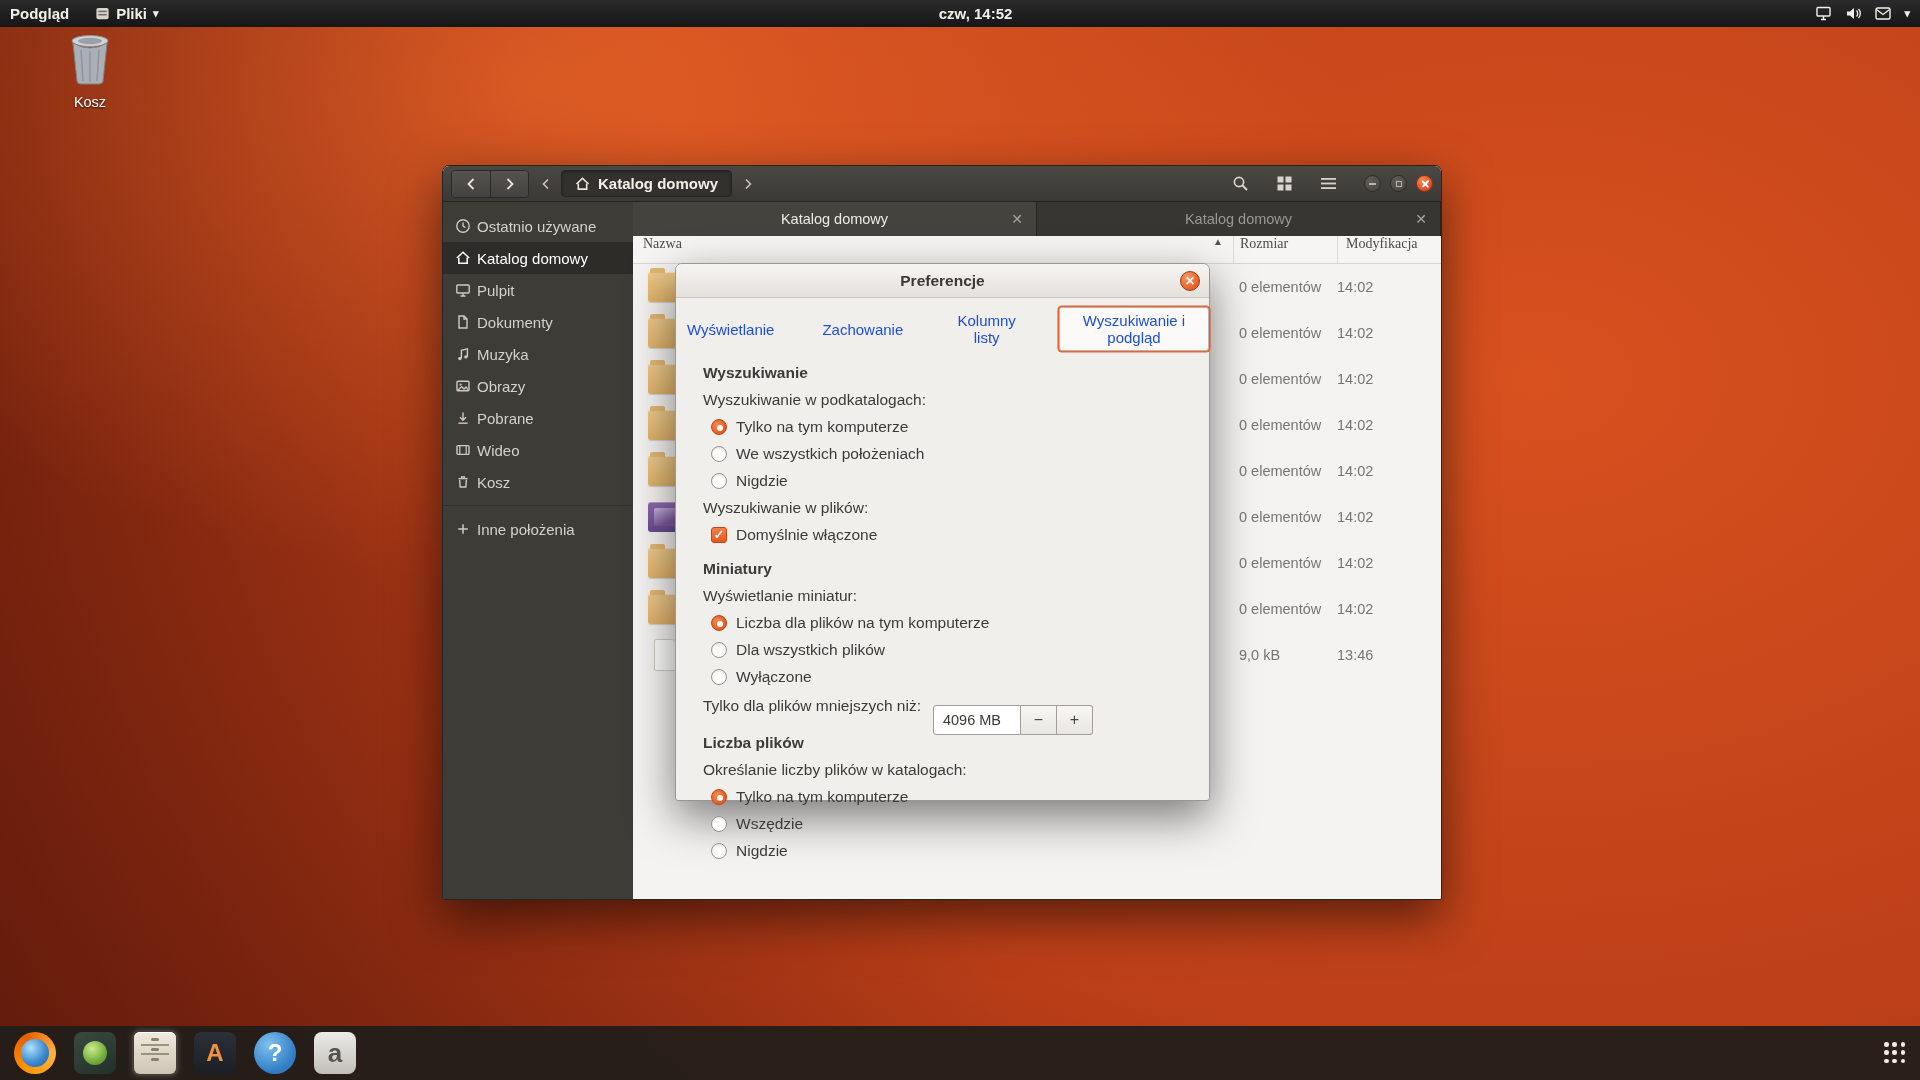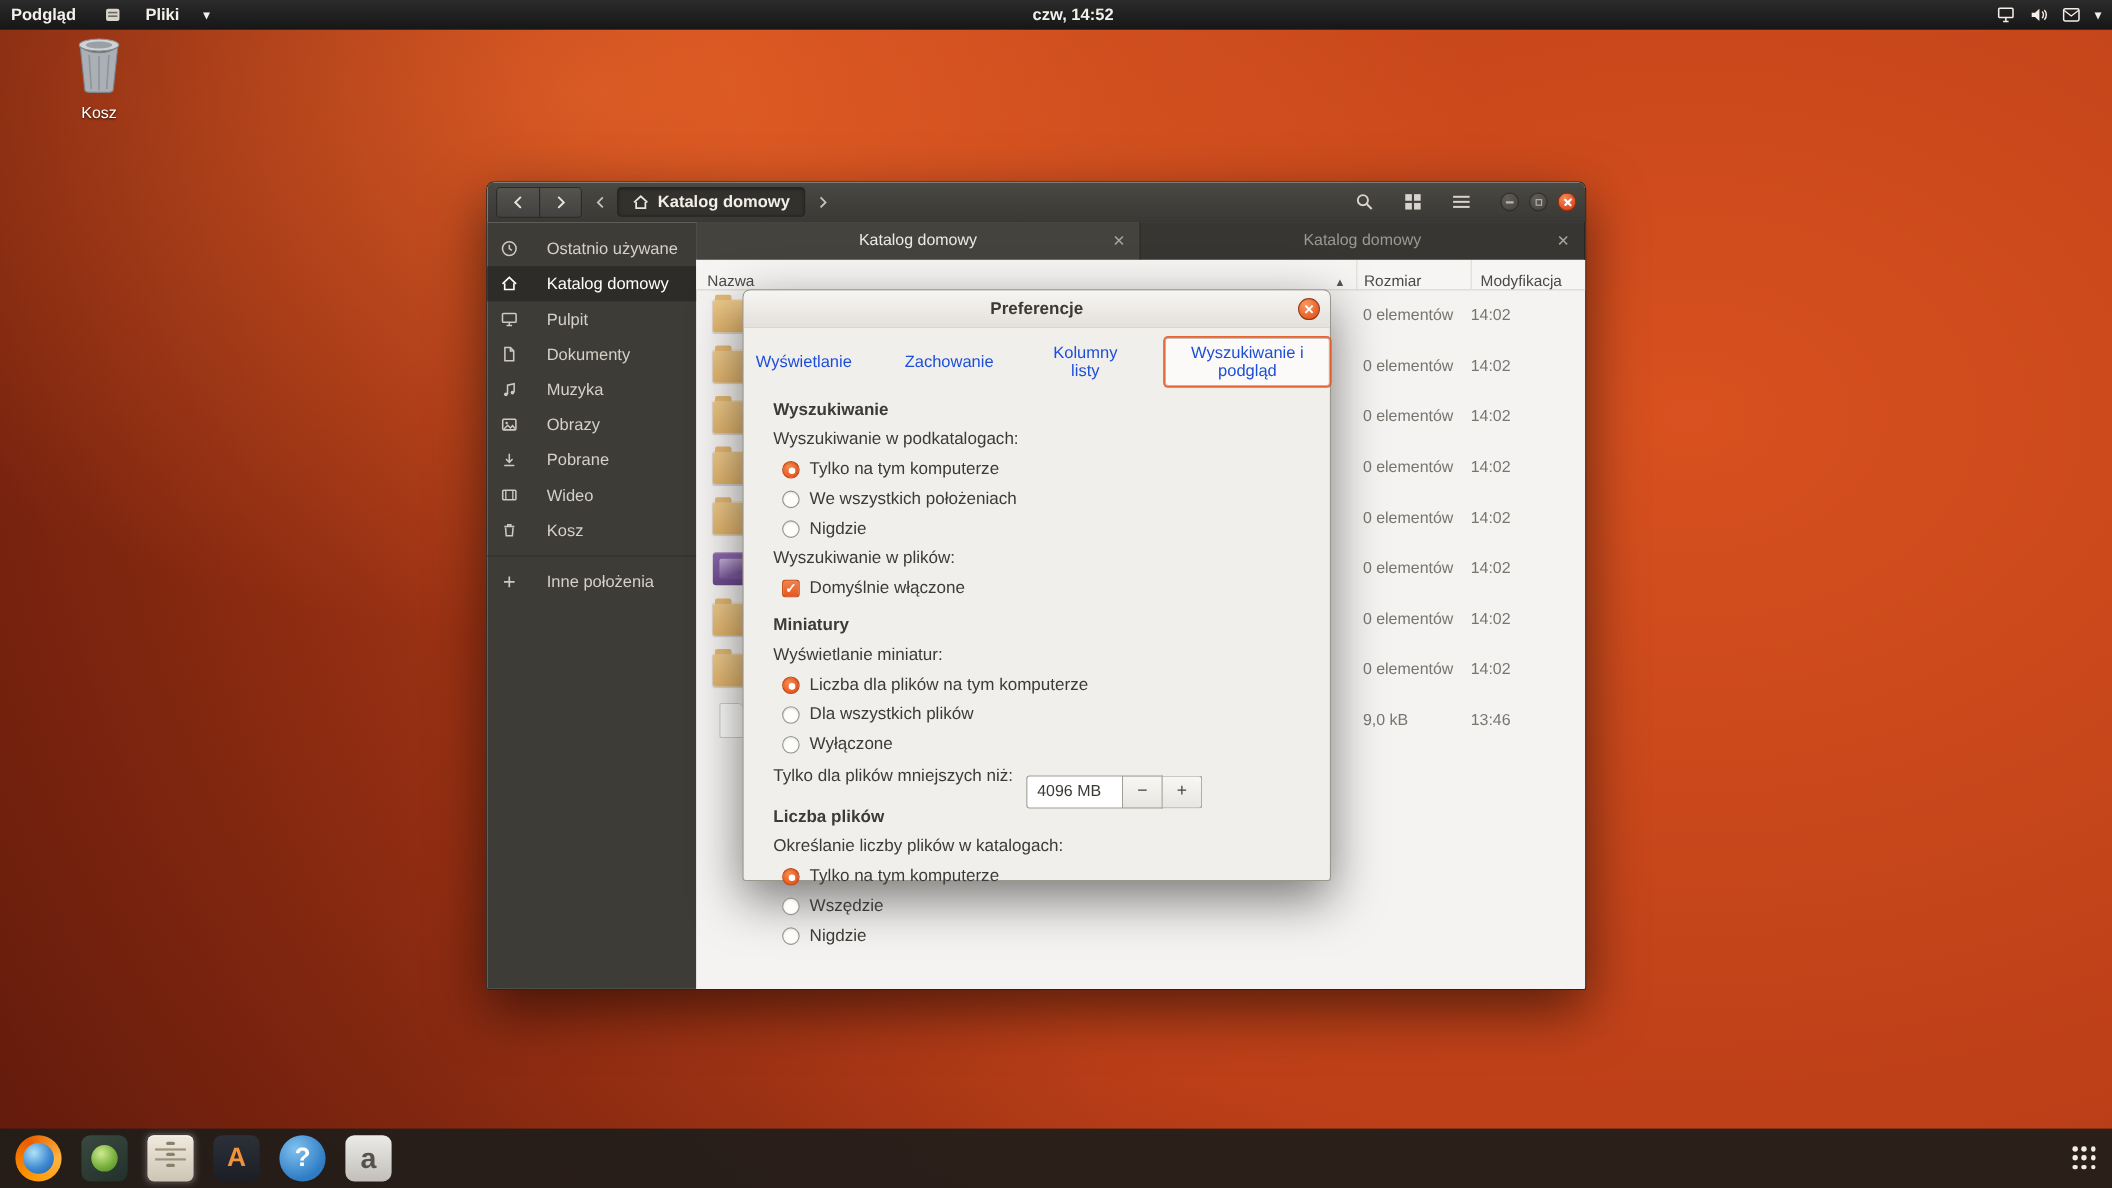--- a/index.html
+++ b/index.html
@@ -17,21 +17,21 @@
 
   
   .topbar {
     position:absolute; top:0; left:0; right:0; height:27px;
     background:linear-gradient(#2b2b2b,#161616);
     display:flex; align-items:center; padding:0 10px;
     font-size:15px; font-weight:bold; color:#f3f0ea; z-index:50;
   }
   .tb-left { display:flex; align-items:center; gap:26px; }
   .tb-item { cursor:default; }
-  .tb-appmenu { display:flex; align-items:center; gap:22px; }
+  .tb-appmenu { display:flex; align-items:center; gap:6px; }
   .tb-center { position:absolute; left:0; right:0; text-align:center; pointer-events:none;margin-left:31px; }
   .tb-center span { pointer-events:auto; }
   .tb-right { margin-left:auto; display:flex; align-items:center; gap:13px; z-index:2;}
   .tb-right svg { display:block; }
   .caret { font-size:11px; }
 
   
   .desktop-icon {
     position:absolute; left:52px; top:32px; width:76px; text-align:center; z-index:5;
   }
@@ -94,21 +94,21 @@
   .wbtn.close::after  { transform:rotate(-45deg); }
 
   .winbody { flex:1; display:flex; min-height:0; }
 
   
   .sidebar {
     width:190px; flex:0 0 190px; background:#3e3c37; color:#d5d1c8;
     padding-top:8px; font-size:15px; display:flex; flex-direction:column;
   }
   .sb-item {
-    height:32px; display:flex; align-items:center; gap:26px; padding:0 12px; cursor:pointer;
+    height:32px; display:flex; align-items:center; gap:6px; padding:0 12px; cursor:pointer;
   }
   .sb-item svg { flex:0 0 16px; }
   .sb-item.selected { background:#2d2c28; color:#ffffff; }
   .sb-sep { height:1px; background:#33312d; margin:7px 0; }
 
   
   .mainpane { flex:1; display:flex; flex-direction:column; min-width:0; background:#f4f3f1; border-radius:0 0 2px 0;}
   .tabsbar { height:34px; flex:0 0 34px; display:flex; background:#2f2e2b; }
   .ftab {
     flex:1; display:flex; align-items:center; justify-content:center; position:relative;
@@ -118,21 +118,21 @@
   .ftab.inactive { background:#383633; color:#9b9892; }
   .tabclose {
     position:absolute; right:13px; top:50%; transform:translateY(-50%);
     font-size:14px; color:#a8a49c; cursor:pointer; line-height:1;
   }
   .colheads {
     height:28px; flex:0 0 28px; display:flex; align-items:center;
     background:#f6f5f3; border-bottom:1px solid #d8d5d0;
     font-size:14px; color:#4a4a48;
   }
-  .ch { height:100%; display:flex; align-items:flex-end; }
+  .ch { height:100%; display:flex; align-items:flex-start;font-family:Liberation Serif, serif; }
   .ch.name { width:600px; padding-left:10px; }
   .ch.size { width:104px; padding-left:6px; border-left:1px solid #dedbd6; }
   .ch.mod  { flex:1; padding-left:8px; border-left:1px solid #dedbd6; }
   .sortarrow { margin-left:auto; margin-right:10px; font-size:10px; color:#55534e; }
 
   .rows { flex:1; overflow:hidden; }
   .row { height:46px; display:flex; align-items:center; font-size:14.5px; color:#77756f; cursor:default; }
   .cell.name { width:600px; padding-left:15px; display:flex; align-items:center; }
   .cell.size { width:104px; padding-left:6px; }
   .cell.mod  { flex:1; text-align:left; padding-right:14px; }

